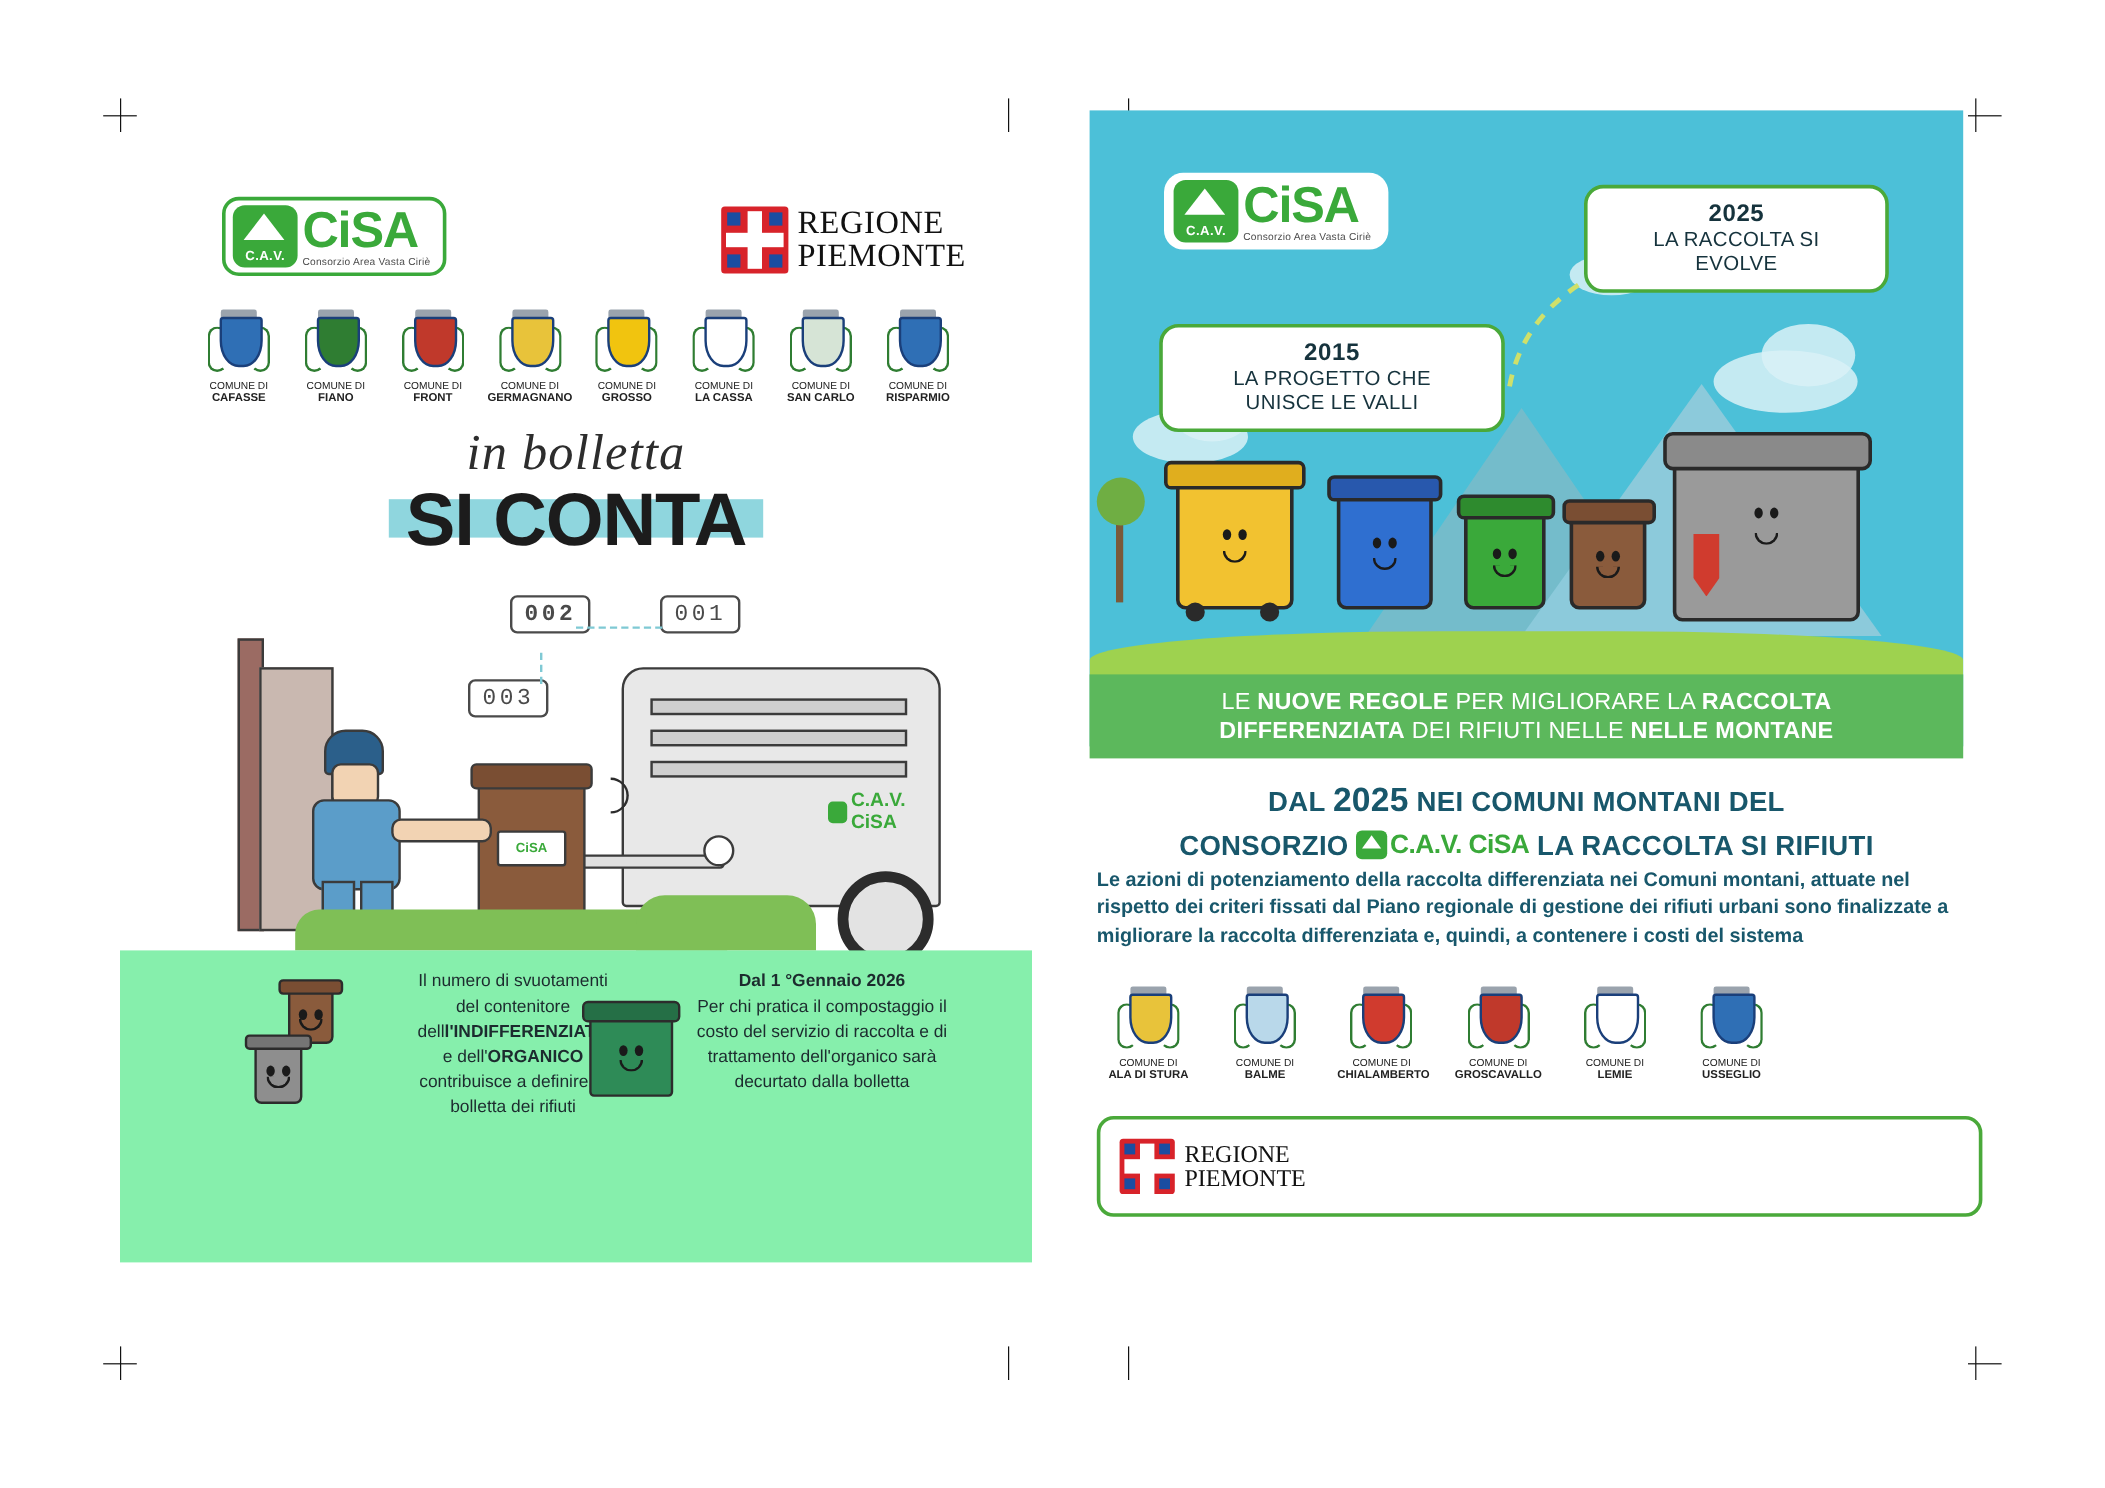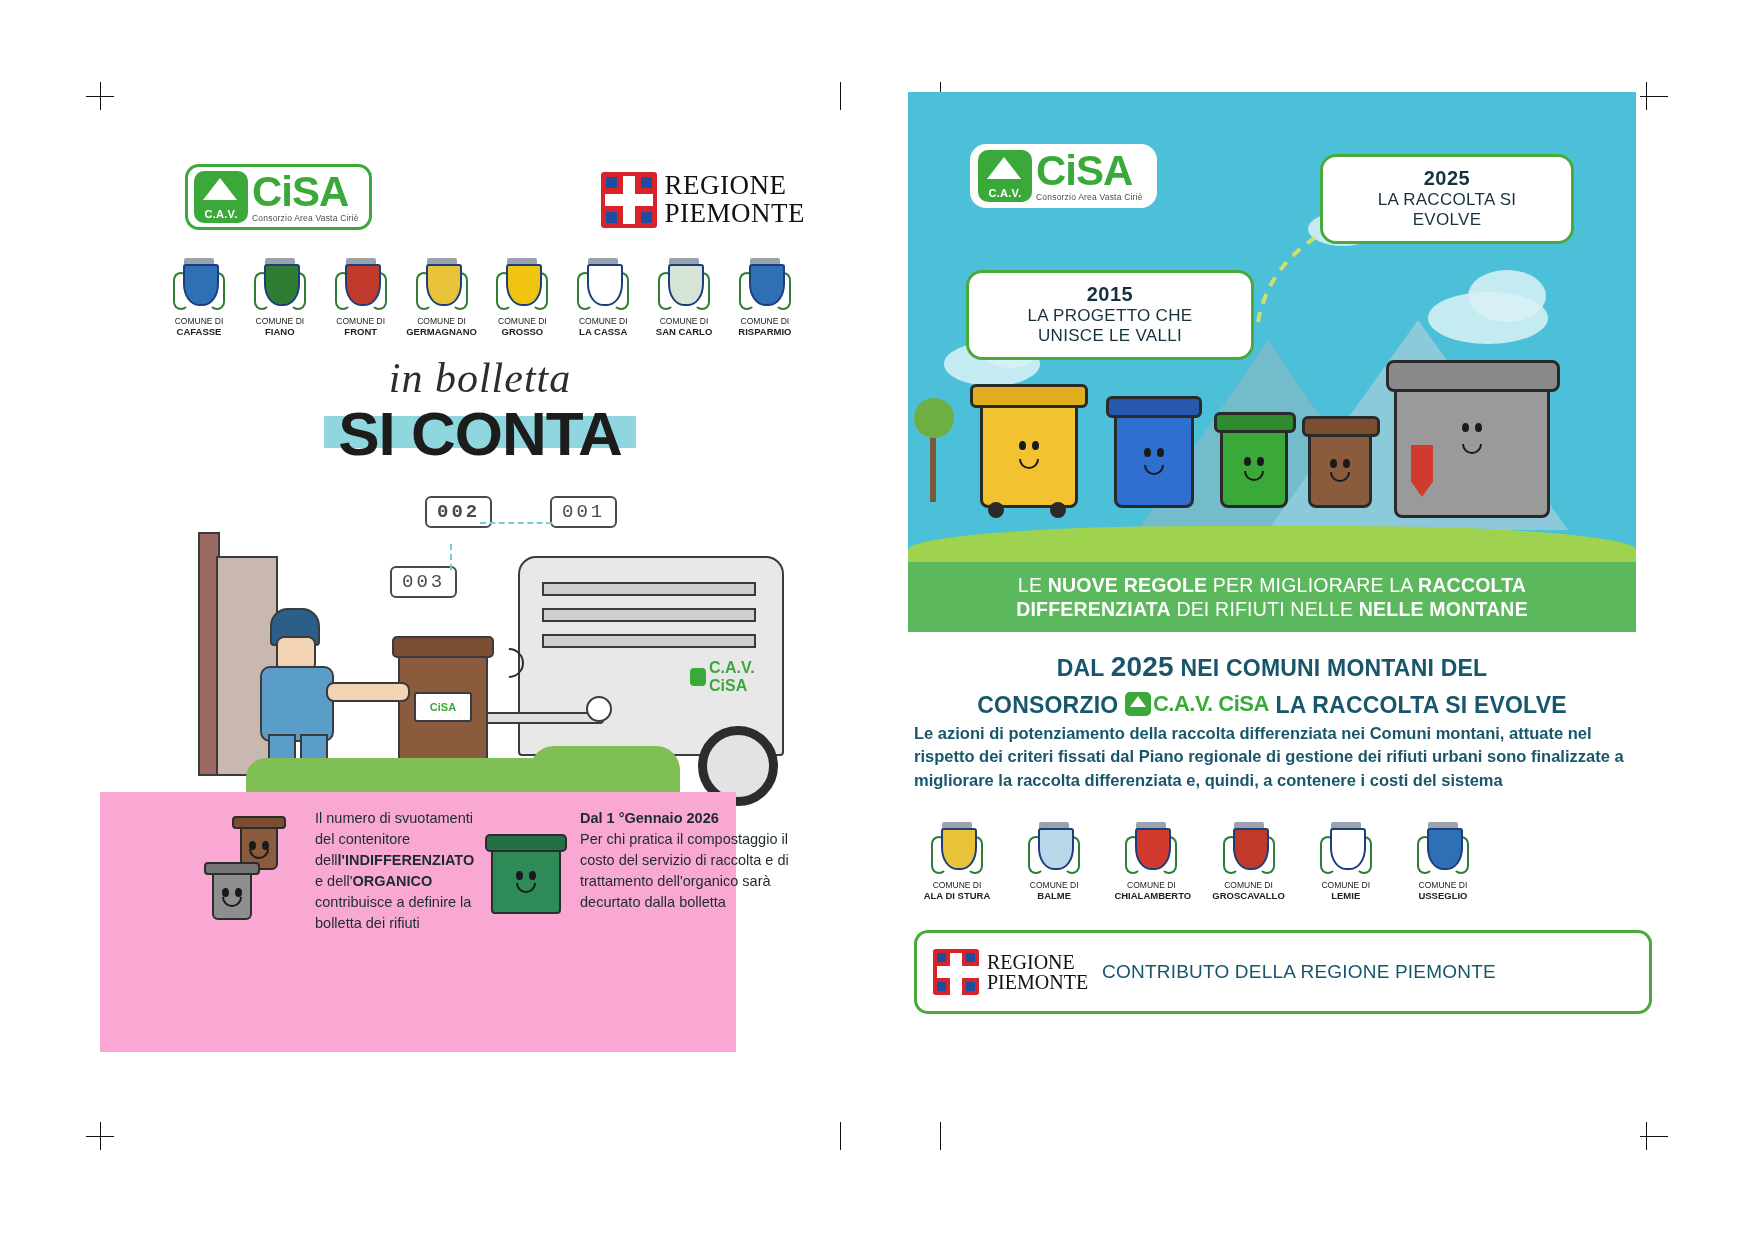--- a/index.html
+++ b/index.html
@@ -250,22 +250,23 @@
   }
   .bin-ill {
     position: absolute;
     border: 2.5px solid #3b3b3b;
     border-radius: 3px 3px 5px 5px;
   }
   
   .info-band {
     position: absolute;
     left: 0; top: 700px;
-    width: 636px; height: 260px;
-    background: #f9a8d4;
+    width: 760px; height: 260px;
+    background: #86efac;
+    text-align: center;
   }
   .info-text-1 {
     position: absolute;
     left: 215px; top: 16px;
     width: 225px;
     font-size: 14.5px;
     line-height: 1.45;
     color: #1c2b2e;
   }
   .info-text-2 {
@@ -796,21 +797,21 @@
     <div class="right-head">
       <div>
         <span>DAL </span><span class="big2">2025</span><span> NEI COMUNI MONTANI DEL</span>
       </div>
       <div>
         <span>CONSORZIO</span>
         <span class="inline-cav">
           <span class="m"></span>
           <span class="w">C.A.V. CiSA</span>
         </span>
-        <span>LA RACCOLTA SI EVOLVE</span>
+        <span>LA RACCOLTA SI RIFIUTI</span>
       </div>
     </div>
 
     <div class="body-copy">Le azioni di potenziamento della raccolta differenziata nei Comuni montani, attuate nel rispetto dei criteri fissati dal Piano regionale di gestione dei rifiuti urbani sono finalizzate a migliorare la raccolta differenziata e, quindi, a contenere i costi del sistema</div>
 
     <div class="crest-row-2">
       <div class="crest-item">
         <div class="crest">
             <div class="crown"></div>
             <div class="leaf-l"></div>
@@ -873,17 +874,16 @@
           <div class="reg-corner" style="right:4px;top:4px;width:9px;height:9px;"></div>
           <div class="reg-corner" style="left:4px;bottom:4px;width:9px;height:9px;"></div>
           <div class="reg-corner" style="right:4px;bottom:4px;width:9px;height:9px;"></div>
         </div>
         <div class="regione-small-text">
           <div>REGIONE</div>
           <div>PIEMONTE</div>
         </div>
       </div>
       <div class="footer-text">
-        <div>CONTRIBUTO DELLA REGIONE PIEMONTE</div>
       </div>
     </div>
   </div>
 </div>
 
 </body></html>

